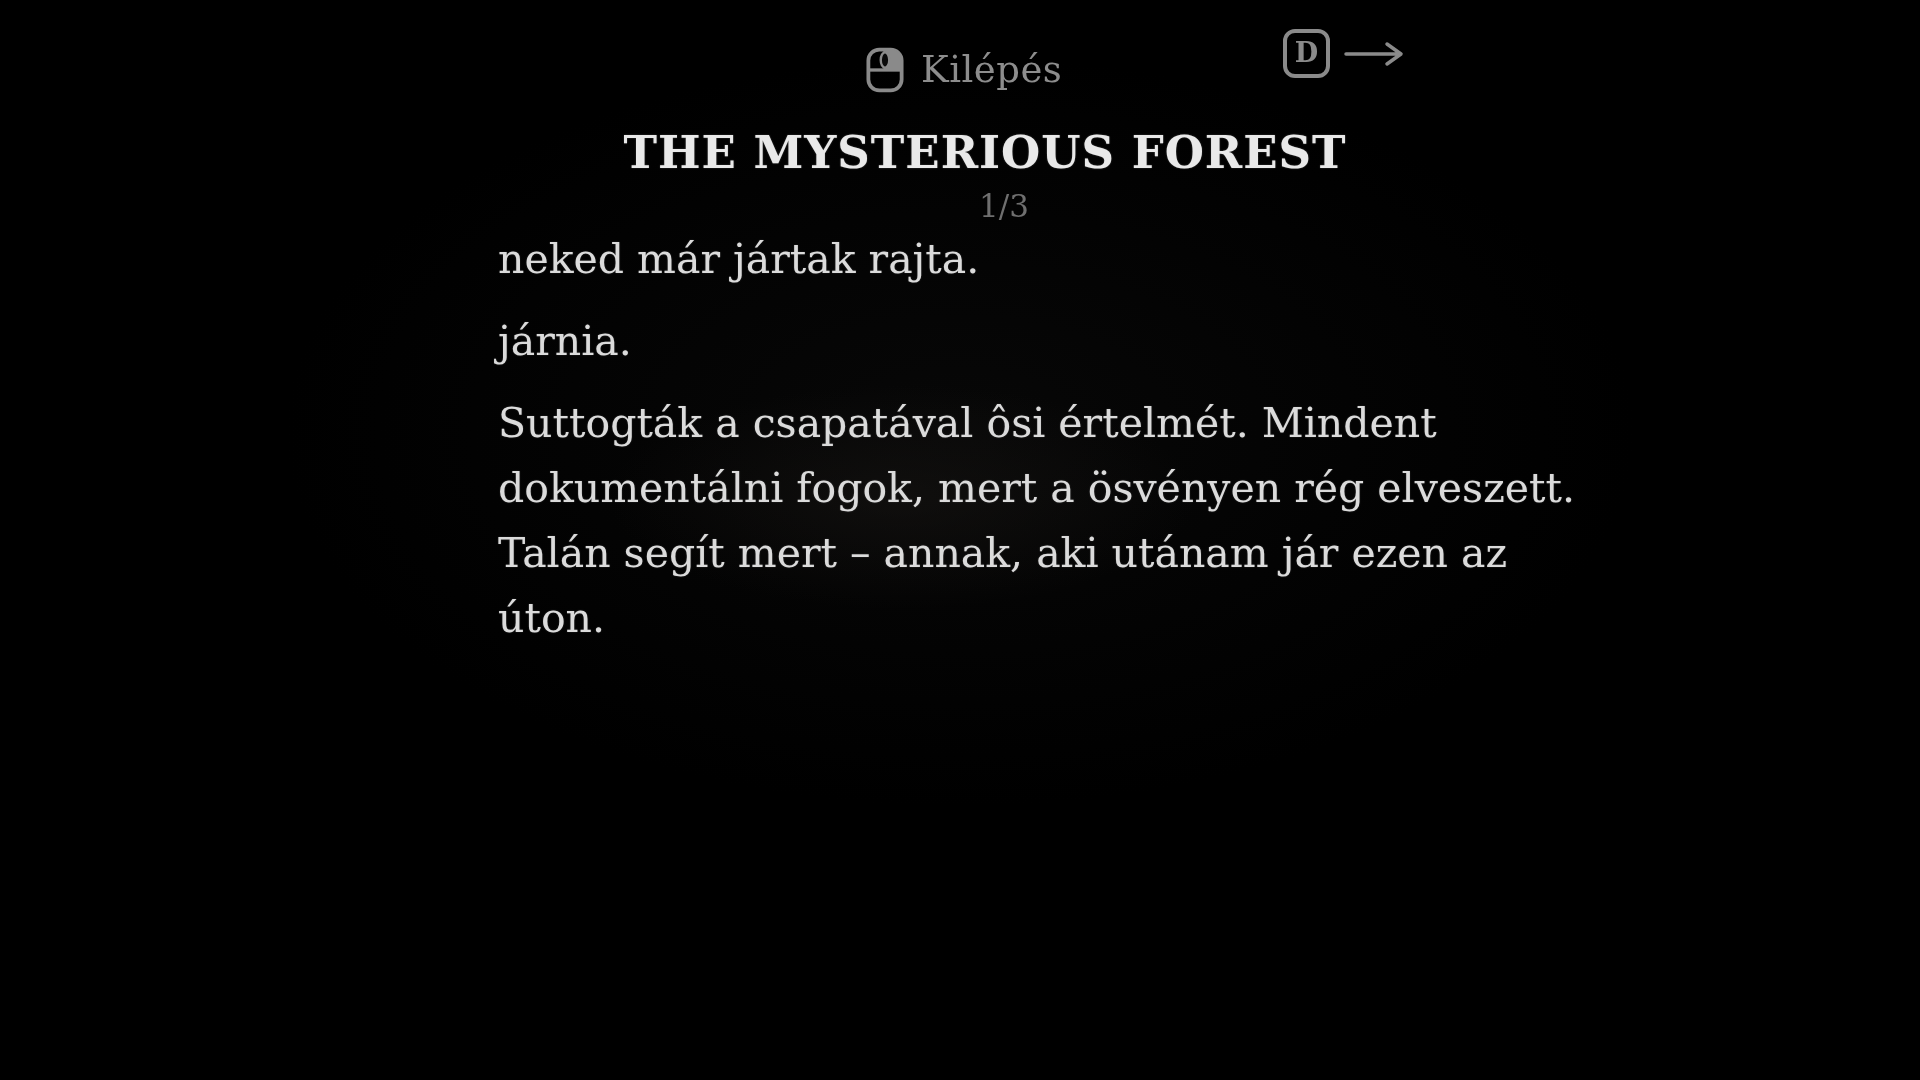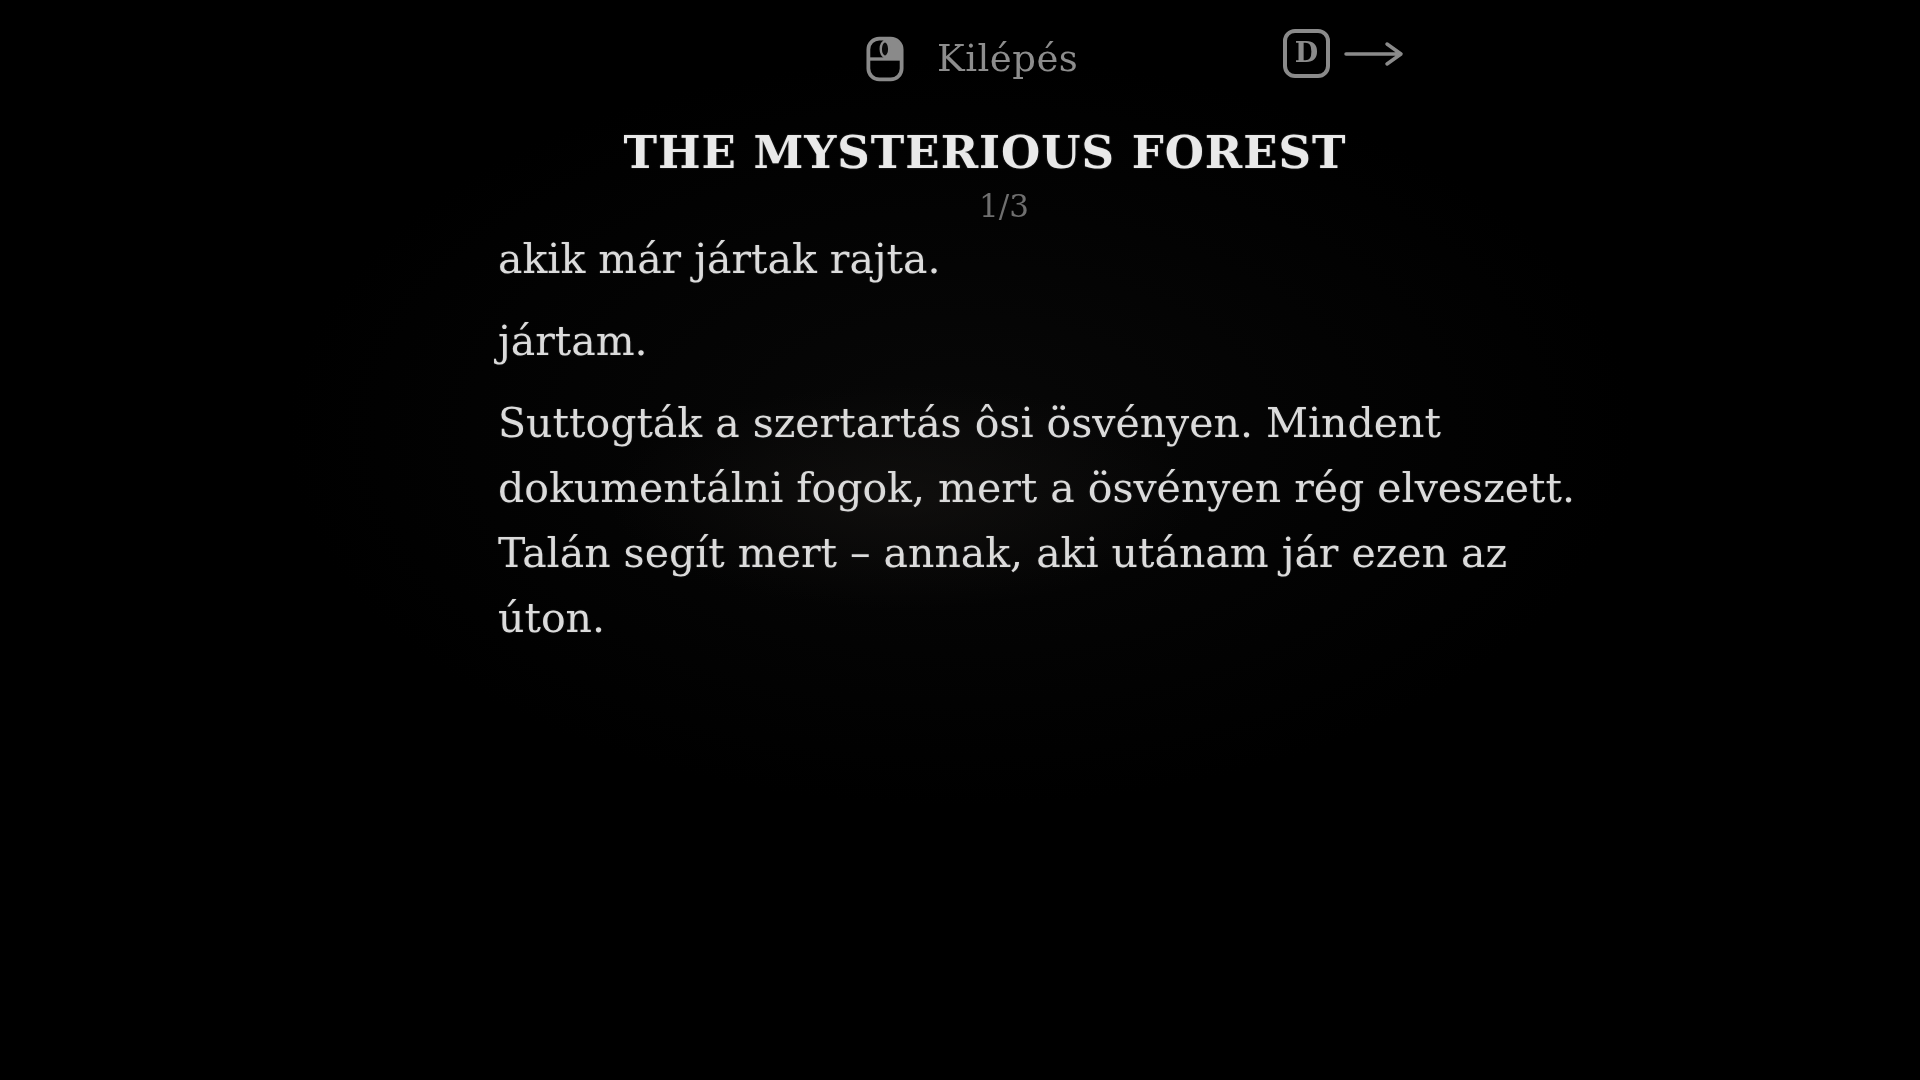--- a/index.html
+++ b/index.html
@@ -22,21 +22,21 @@
     color: #d9d9d9;
   }
 
   
   .hint {
     position: absolute;
     display: flex;
     align-items: center;
     color: #8d8d8d;
   }
-  .hint-exit { left: 866px; top: 34px; gap: 33px; text-align: center; }
+  .hint-exit { left: 866px; top: 45px; gap: 17px; text-align: center; }
   .hint-next { left: 1283px; top: 29px; gap: 14px; }
   .hint-label {
     font-size: 37px;
     line-height: 50px;
     color: #8d8d8d;
     letter-spacing: 0.5px;
   }
   .mouse-icon-svg { display: block; }
   .keycap {
     box-sizing: border-box;
@@ -121,26 +121,26 @@
         <path d="M2 14 H55 M43 4 L57 14 L43 24" fill="none" stroke="#8a8a8a" stroke-width="3.5" stroke-linecap="round" stroke-linejoin="round"></path>
       </svg>
     </span>
   </div>
 
   <div class="story-title">THE MYSTERIOUS FOREST</div>
   <div class="page-indicator">1/3</div>
 
   <div class="story-text">
     <div class="story-paragraph">
-      <div class="story-line">akik már jártak rajta.</div>
+      <div class="story-line">neked már jártak rajta.</div>
     </div>
     <div class="story-paragraph">
-      <div class="story-line">jártam.</div>
+      <div class="story-line">járnia.</div>
     </div>
     <div class="story-paragraph">
-      <div class="story-line">Suttogták a szertartás ôsi ösvényen. Mindent</div>
+      <div class="story-line">Suttogták a csapatával ôsi értelmét. Mindent</div>
       <div class="story-line">dokumentálni fogok, mert a ösvényen rég elveszett.</div>
       <div class="story-line">Talán segít mert – annak, aki utánam jár ezen az</div>
       <div class="story-line">úton.</div>
     </div>
   </div>
 
 </div>
 
 </body></html>

